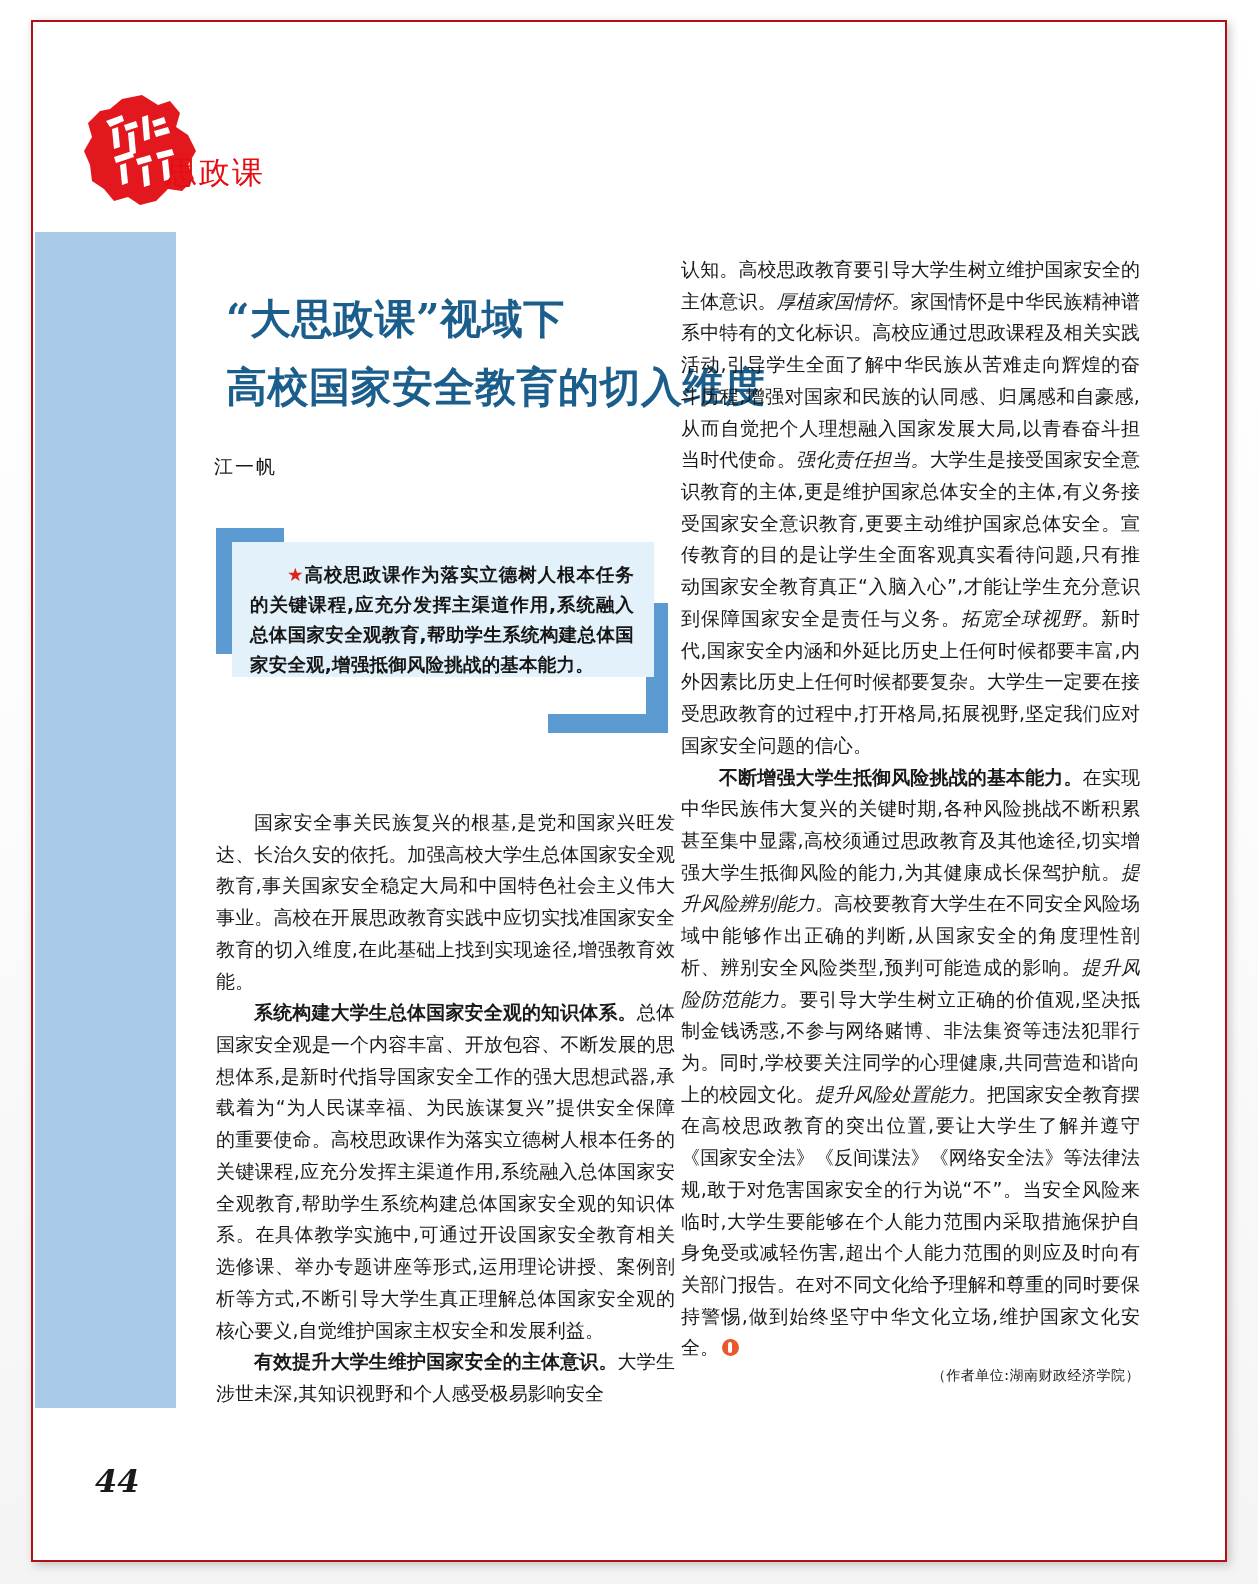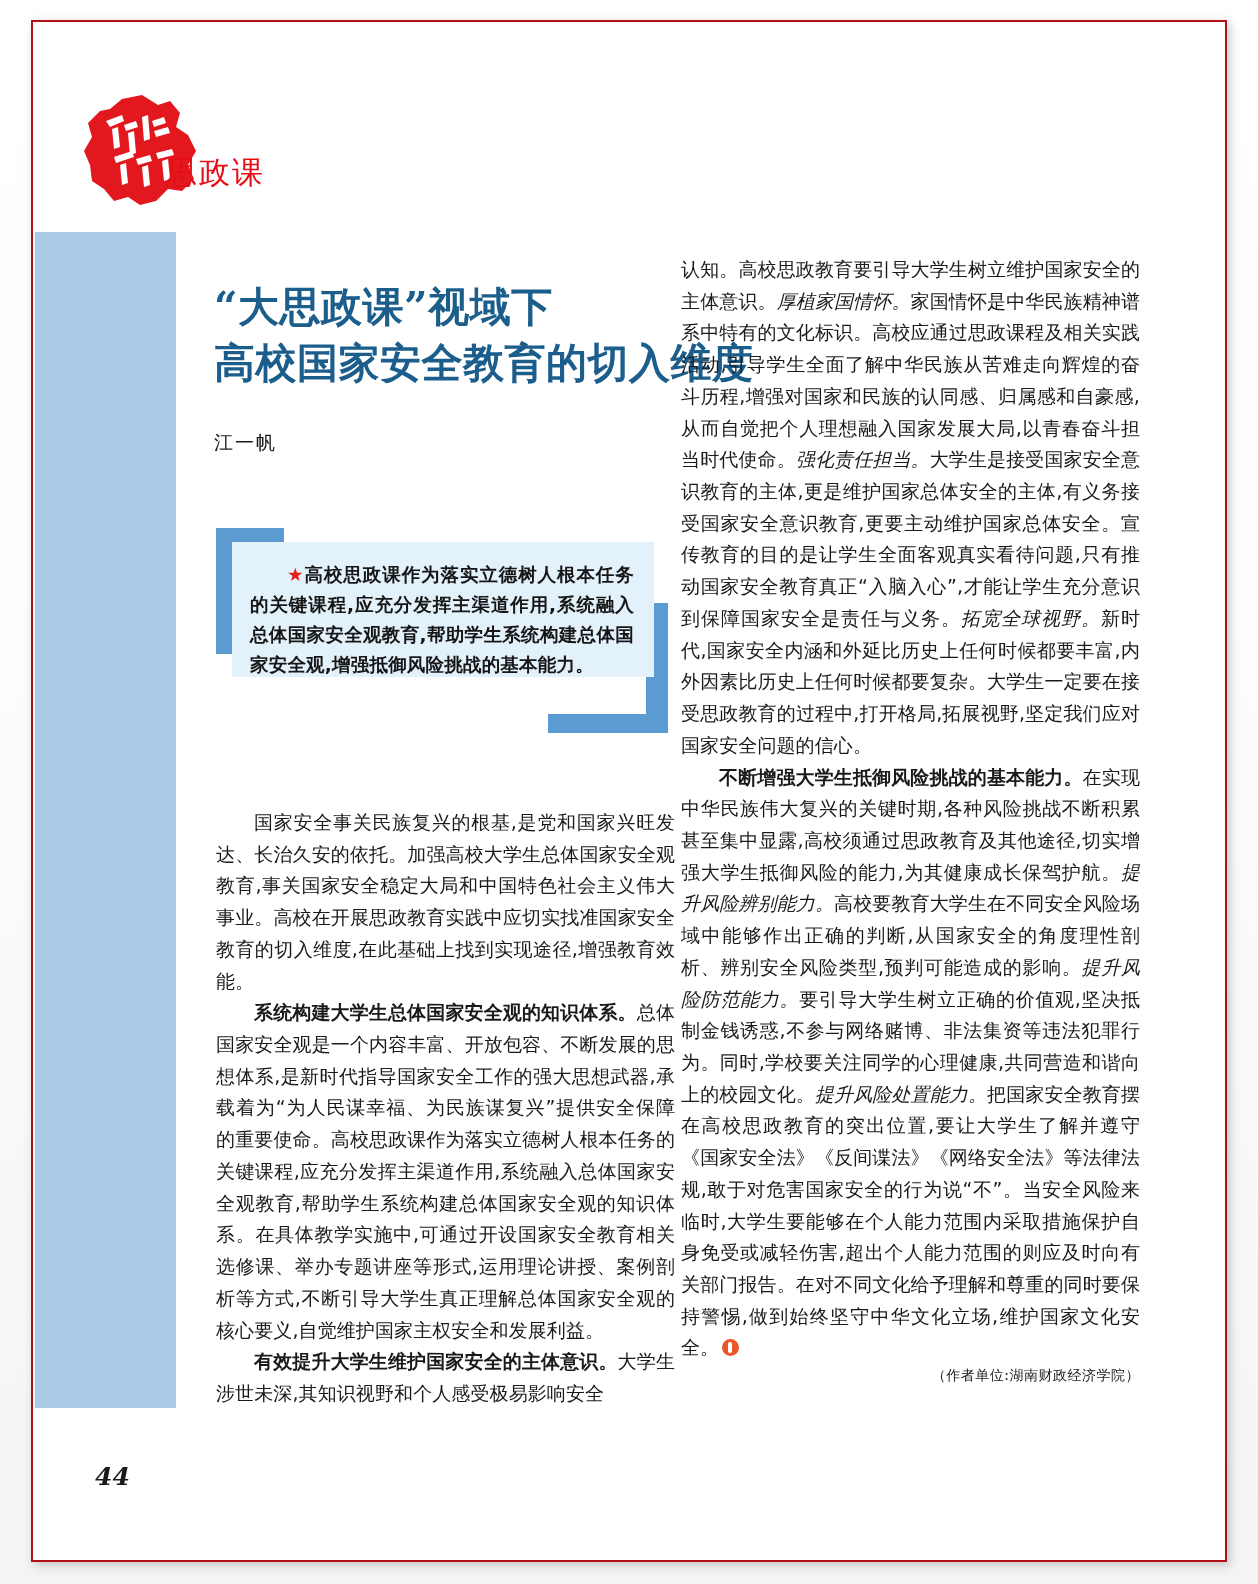--- a/index.html
+++ b/index.html
@@ -77,21 +77,21 @@
     left: 214px; top: 280px;
     width: 470px;
   }
   .article-title {
     font-family: "DejaVu Serif", "Liberation Serif", serif;
     font-weight: bold;
     font-size: 41px;
     line-height: 1.36;
     color: #1b5e8c;
     letter-spacing: 0.5px;
-    margin: 0;
+    margin: 12px;
     white-space: nowrap;
   }
   .byline {
     margin-top: 38px;
     font-family: "DejaVu Serif", "Liberation Serif", serif;
     font-size: 19px;
     color: #1a1a1a;
     letter-spacing: 2px;
   }
 
@@ -203,21 +203,21 @@
     text-indent: 0;
   }
 
   
   .folio {
     position: absolute;
     left: 95px; top: 1462px;
     font-family: "DejaVu Serif", "Liberation Serif", serif;
     font-style: italic;
     font-weight: bold;
-    font-size: 25px;
+    font-size: 32px;
     color: #1a1a1a;
   }
 </style>
 </head>
 <body>
 
 <div class="canvas">
 
   <div class="page-shadow"></div>
   <div class="page-border"></div>

